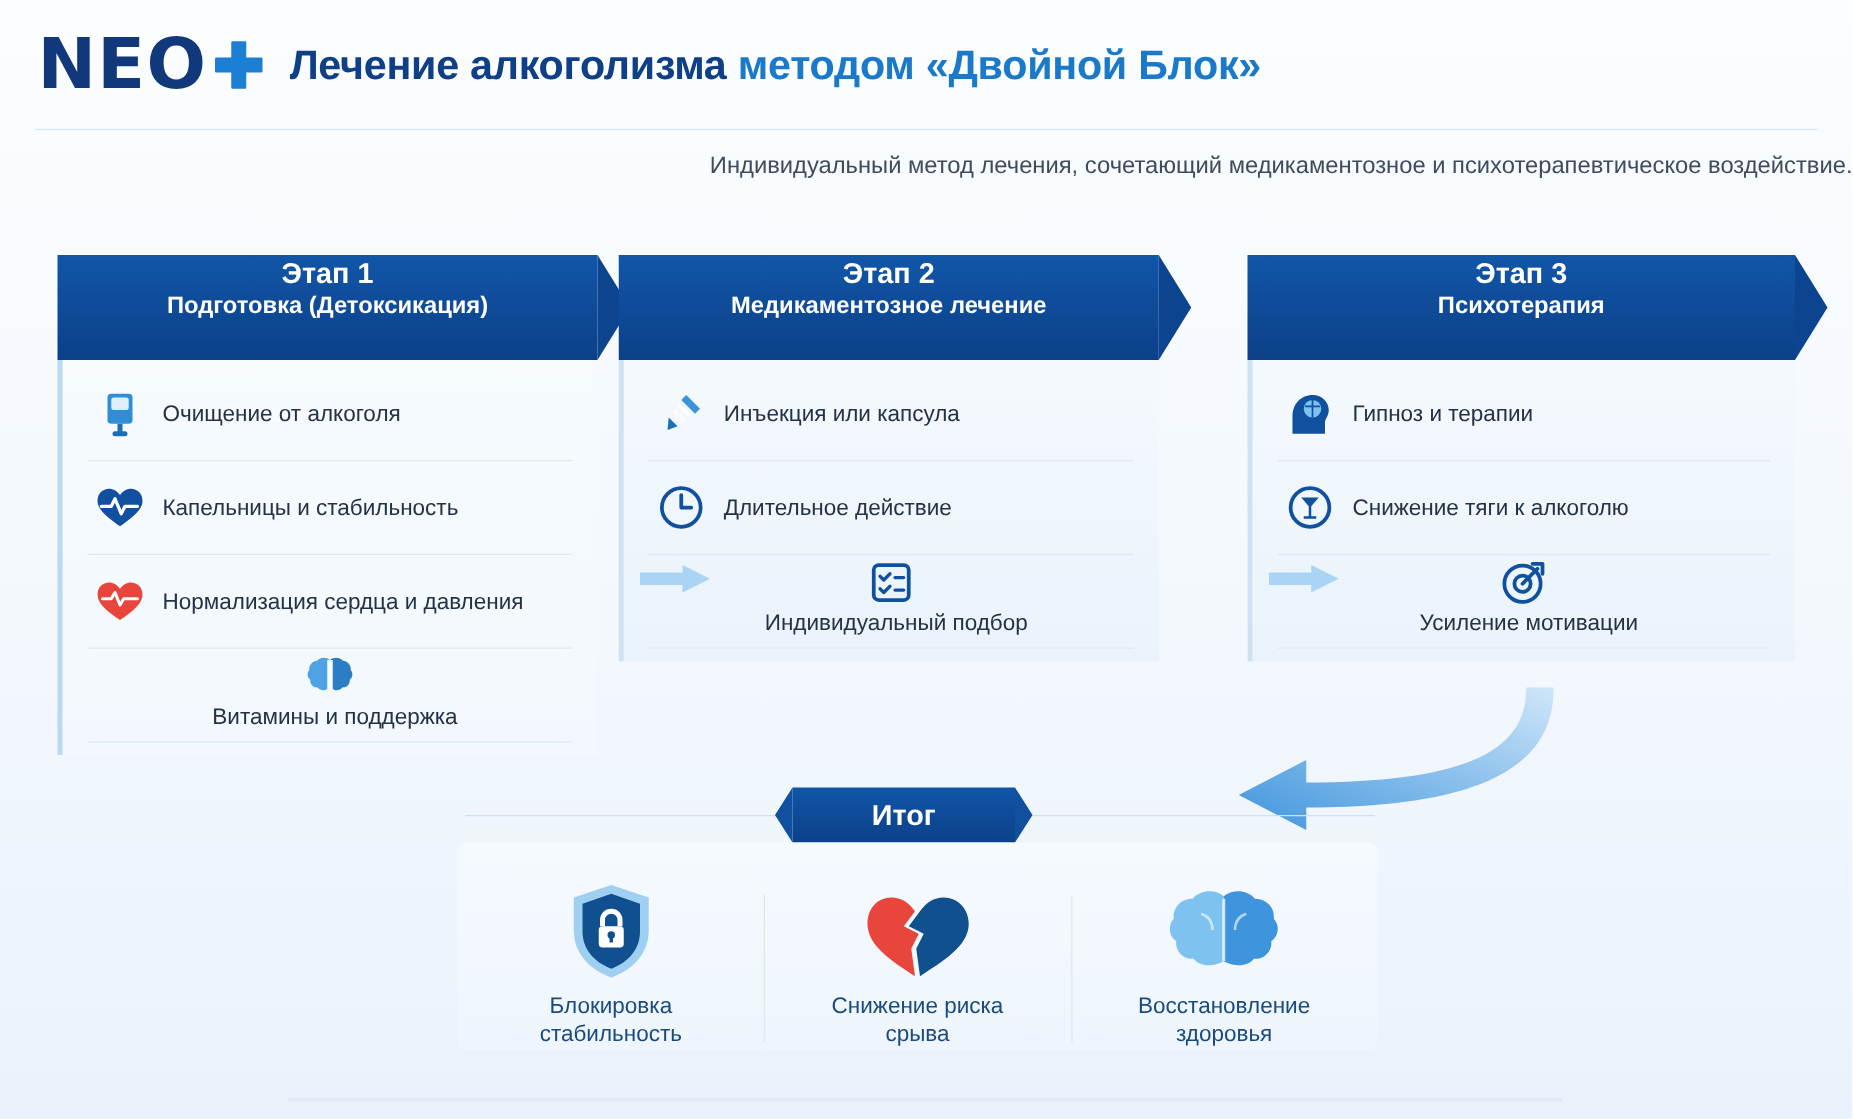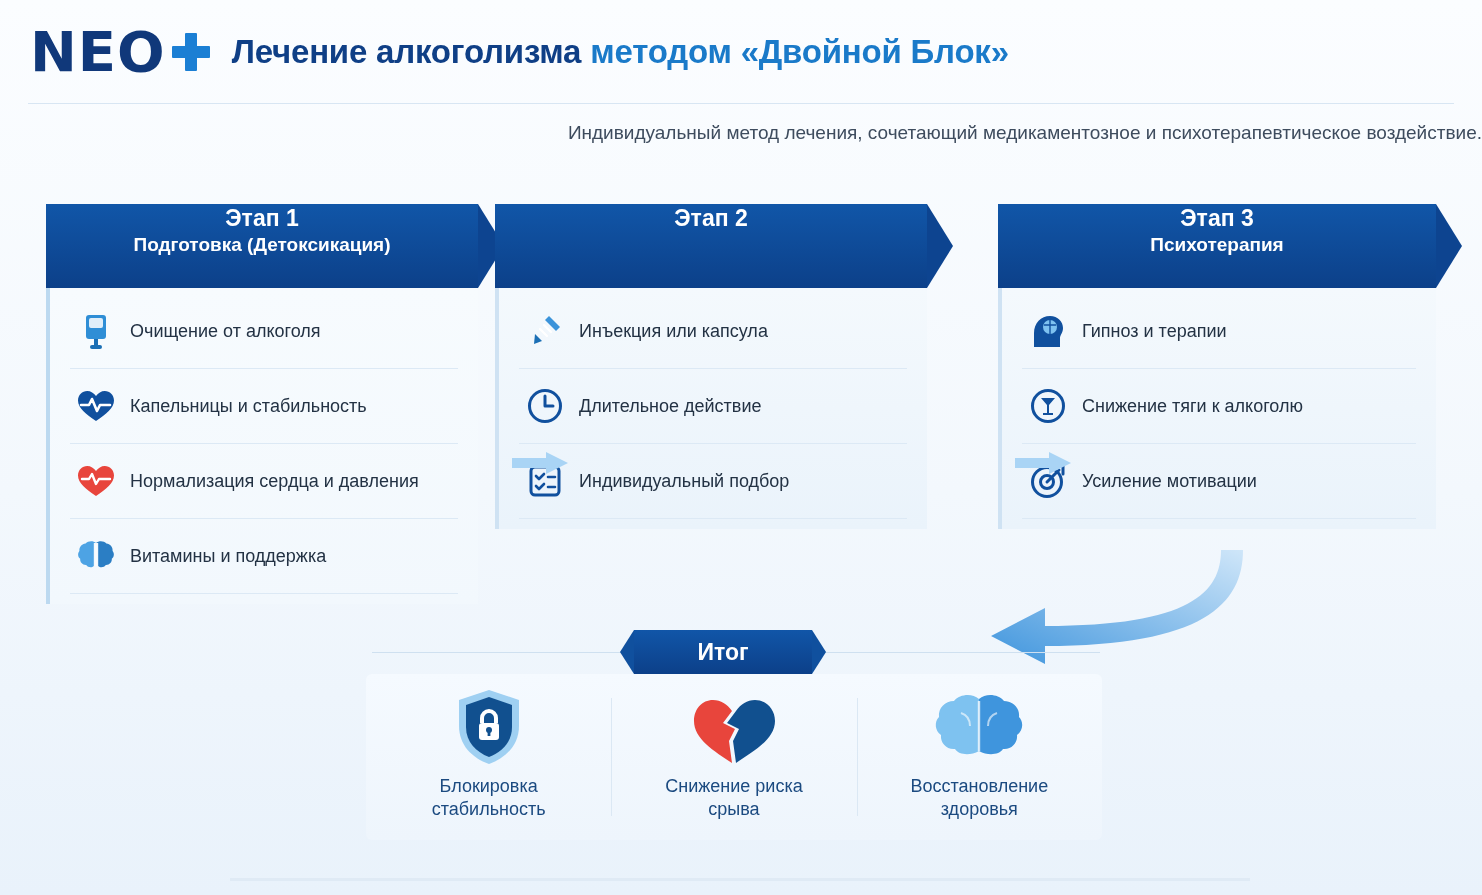--- a/index.html
+++ b/index.html
@@ -141,21 +141,21 @@
     padding: 6px 20px 10px 20px;
     box-sizing: border-box;
   }
   .stage-1 .stage-body { background: linear-gradient(180deg, #f7fbfe 0%, #f2f8fd 100%); border-left-color: #bcd9f0; }
   .item {
     display: flex;
     align-items: center;
     height: 74px;
     border-bottom: 1px solid #dce9f5;
   }
-  .item:last-child { border-bottom: 1px solid #dce9f5; }
+  .item:last-child { border-bottom: 1px solid #dce9f5; flex-direction: column; }
   .item .ico {
     width: 52px;
     min-width: 52px;
     height: 44px;
     display: flex;
     align-items: center;
     justify-content: center;
   }
   .item .txt {
     font-size: 18px;
@@ -215,21 +215,21 @@
   .result-rule-r { left: 822px; width: 278px; }
   .result-panel {
     position: absolute;
     left: 366px;
     top: 674px;
     width: 736px;
     height: 166px;
     background: linear-gradient(180deg, #f5faff 0%, #eef5fc 100%);
     border-radius: 6px;
     display: flex;
-    align-items: center;
+    align-items: flex-end;
   }
   .result-col {
     flex: 1;
     height: 130px;
     display: flex;
     flex-direction: column;
     align-items: center;
     justify-content: center;
     position: relative;
   }
@@ -331,20 +331,21 @@
           </span>
           <span class="txt">Витамины и поддержка</span>
         </div>
 
       </div>
     </div>
 
     <div class="stage stage-2">
       <div class="stage-head">
         <div class="num">Этап 2</div>
+        <div class="sub">Медикаментозное лечение</div>
       </div>
       <div class="stage-body">
 
         <div class="item">
           <span class="ico">
             <svg width="38" height="38" viewBox="0 0 38 38">
               <path d="M23 4l11 11-4 4L19 8z" fill="#3b93da"></path>
               <path d="M9 22l7 7-8 3 1-10z" fill="#1b6fb5"></path>
               <path d="M14 17l7 7" stroke="#ffffff" stroke-width="2.2" stroke-linecap="round"></path>
               <path d="M18 13l7 7" stroke="#ffffff" stroke-width="2.2" stroke-linecap="round"></path>

